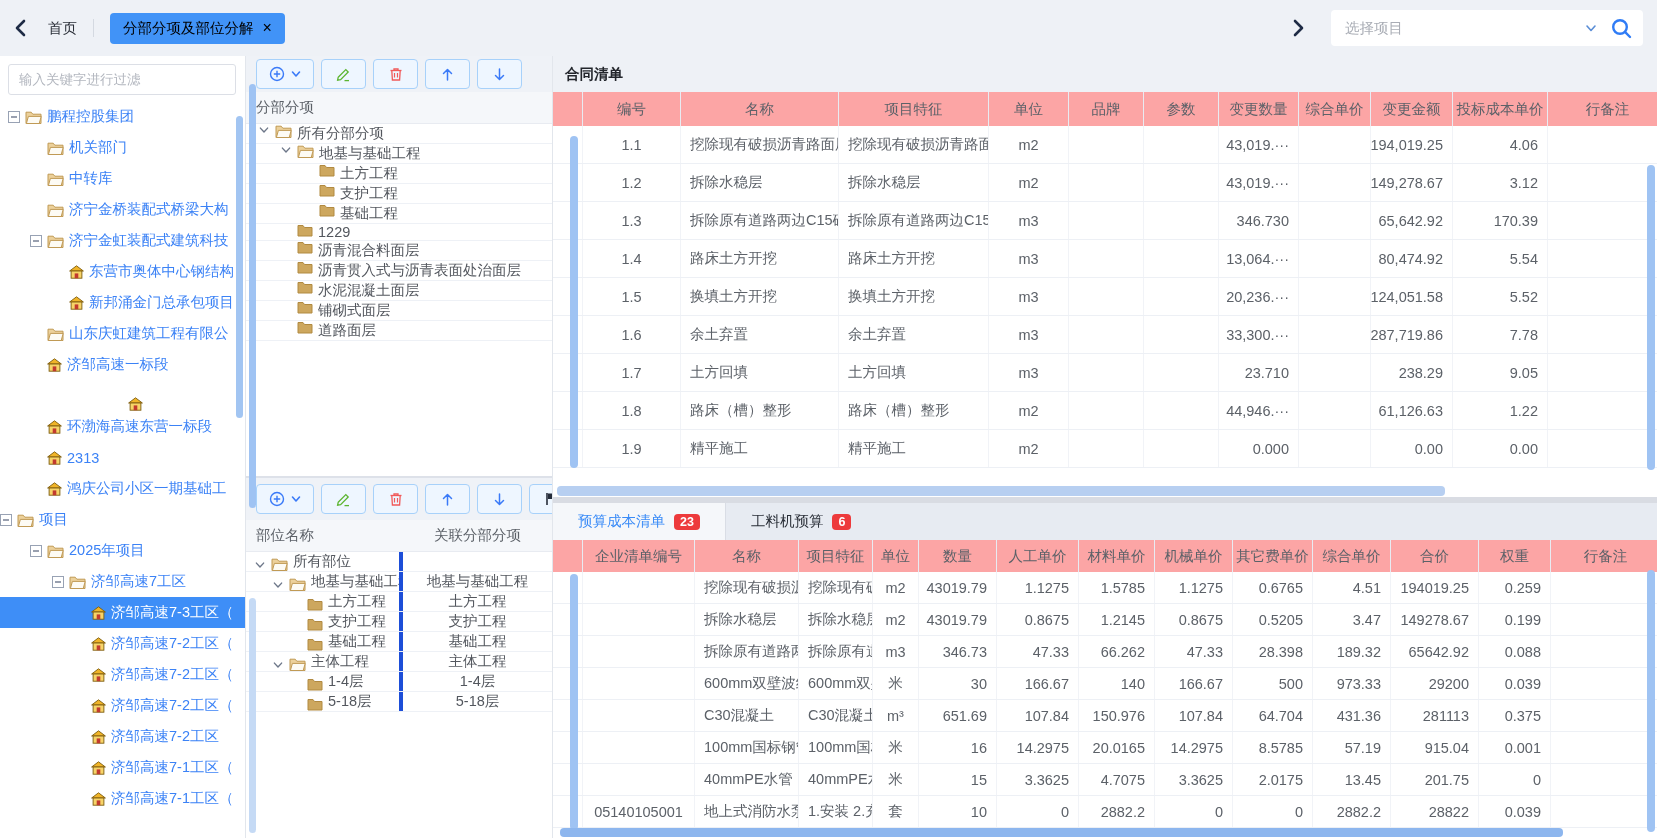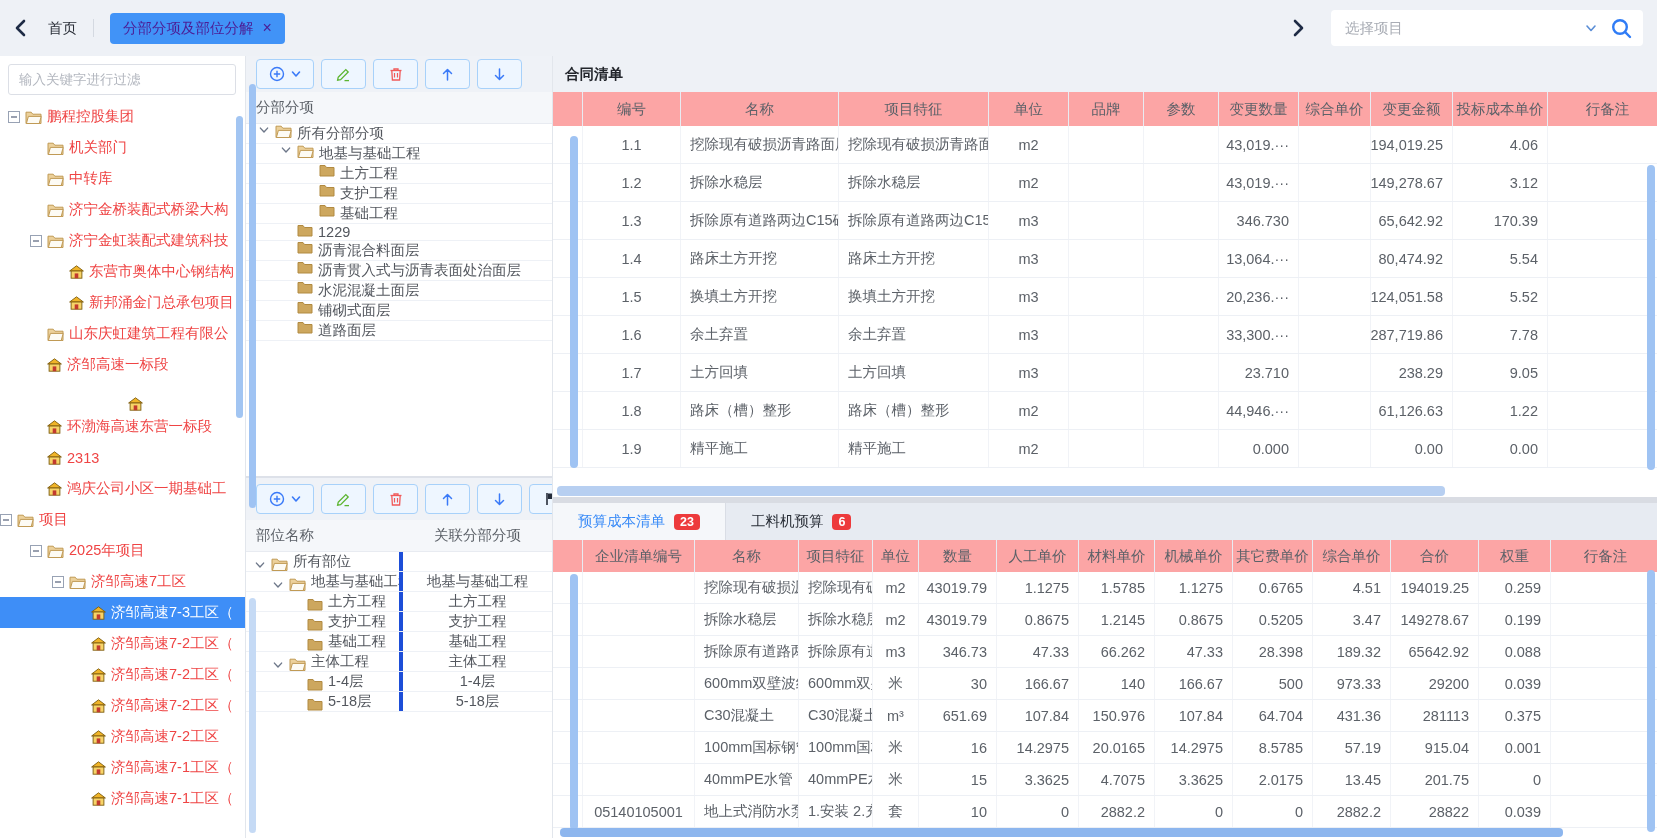--- a/index.html
+++ b/index.html
@@ -3,31 +3,31 @@
 <meta charset="utf-8">
 <style>
 *{margin:0;padding:0;box-sizing:border-box}
 body{background:#dfe3ea;font-family:"Liberation Sans","DejaVu Sans",sans-serif}
 .app{position:relative;width:1657px;height:838px;background:#eef1f6;color:#303133;overflow:hidden;font-size:14.5px}
 
 .topbar{height:56px;display:flex;align-items:center;padding:0 14px;background:#eef1f6}
 .icn{display:inline-flex;align-items:center;justify-content:center;flex:0 0 auto}
 .home-tab{margin-left:20px;color:#2a2f38;cursor:pointer}
 .vdiv{width:1px;height:18px;background:#d4d9e1;margin:0 16px}
-.pill{height:31px;background:#4193f7;border-radius:4px;color:#4c1d95;display:flex;align-items:center;padding:0 13px;gap:9px;cursor:pointer}
+.pill{height:31px;background:#4193f7;border-radius:4px;color:#000000;display:flex;align-items:center;padding:0 13px;gap:9px;cursor:pointer}
 .pill .x{font-size:16px;line-height:1;cursor:pointer}
 .tb-forward{margin-left:auto;cursor:pointer}
 .tb-select{margin-left:26px;width:312px;height:36px;background:#fff;border-radius:4px;display:flex;align-items:center;padding:0 10px 0 14px;gap:12px;cursor:pointer}
 .tb-select .ph{color:#a9adb5;flex:1;overflow:hidden;white-space:nowrap}
 
 .main{display:flex;height:782px;background:#fff}
 .sidebar{flex:0 0 246px;width:246px;border-right:1px solid #e2e6ec;overflow:hidden;background:#fff}
 .filter{margin:8px 8px 6px;width:228px;height:31px;border:1px solid #dcdfe6;border-radius:3px;padding:0 10px;font:13.5px "Liberation Sans","DejaVu Sans",sans-serif;color:#5c6166;background:#fff}
 .filter::placeholder{color:#b3b7bf}
-.side-row{height:31px;display:flex;align-items:center;cursor:pointer;white-space:nowrap;overflow:hidden;color:#ef4444}
+.side-row{height:31px;display:flex;align-items:center;cursor:pointer;white-space:nowrap;overflow:hidden;color:#3b82f6}
 .side-row .icn{margin-right:5px}
 .side-row.selected{background:#3e8ef7;color:#fff}
 .spacer{flex:0 0 17px}
 .lbl{overflow:hidden;white-space:nowrap}
 
 .middle{flex:0 0 307px;width:307px;border-right:1px solid #e2e6ec;display:flex;flex-direction:column;background:#fff;overflow:hidden}
 .toolbar{display:flex;align-items:center;gap:7px;padding:0 10px;background:#eff2f7;flex:0 0 36px}
 .tbtn{height:30px;min-width:45px;padding:0 8px;border:1px solid #a7d1fa;background:#eef6ff;border-radius:4px;display:inline-flex;align-items:center;justify-content:center;gap:5px;cursor:pointer}
 .panel-top{height:420px;display:flex;flex-direction:column;overflow:hidden}
 .panel-bottom{flex:1;display:flex;flex-direction:column;overflow:hidden}

